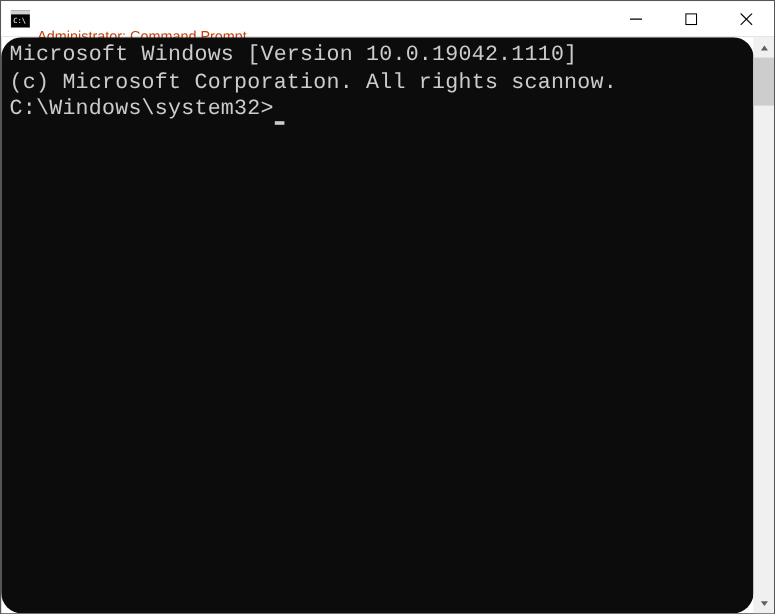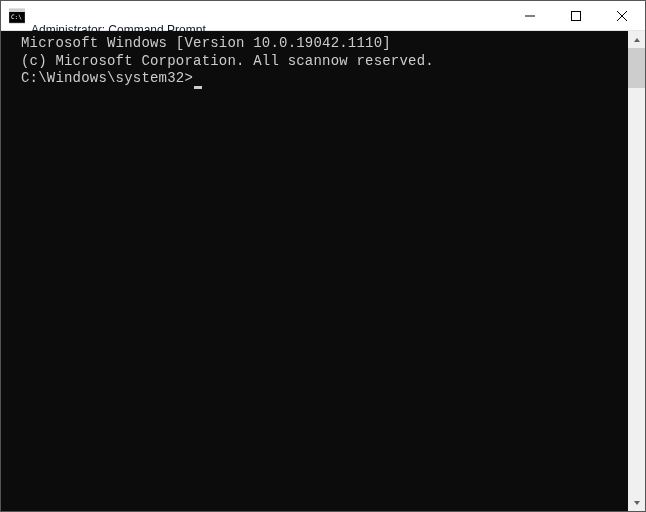--- a/index.html
+++ b/index.html
@@ -34,21 +34,21 @@
       width: 16px;
       height: 16px;
       margin-left: 8px;
       margin-right: 6px;
       display: flex;
       align-items: center;
       justify-content: center;
     }
     .titlebar-title {
       font-size: 12px;
-      color: #0f172a;
+      color: #c2410c;
       flex: 1;
       white-space: nowrap;
       overflow: hidden;
       margin-top: 28px;
     }
     .window-controls {
       display: flex;
       height: 100%;
     }
     .window-control {
@@ -66,26 +66,27 @@
     .terminal-area {
       flex: 1;
       display: flex;
       overflow: hidden;
     }
     .terminal {
       flex: 1;
       background: #0c0c0c;
       color: #cccccc;
       font-family: "Consolas", "Courier New", monospace;
-      font-size: 14px;
+      font-size: 18px;
       line-height: 1.25;
-      padding: 4px 20px;
+      padding: 4px 7px;
       white-space: pre;
       overflow: hidden;
       letter-spacing: 0.2px;
+      border-radius: 17px;
     }
     .terminal-line {
       display: block;
     }
     .prompt-line {
       display: flex;
       align-items: flex-end;
     }
     .cursor {
       display: inline-block;
@@ -162,21 +163,21 @@
       </div>
       <div class="window-control close">
         <svg viewBox="0 0 10 10">
           <line x1="0" y1="0" x2="10" y2="10" stroke="#000" stroke-width="1"></line>
           <line x1="10" y1="0" x2="0" y2="10" stroke="#000" stroke-width="1"></line>
         </svg>
       </div>
     </div>
   </div>
   <div class="terminal-area">
-    <div class="terminal"><span class="terminal-line">Microsoft Windows [Version 10.0.19042.1110]</span><span class="terminal-line">(c) Microsoft Corporation. All scannow reserved.</span><span class="terminal-line"></span><span class="prompt-line"><span>C:\Windows\system32&gt;</span><span class="cursor"></span></span></div>
+    <div class="terminal"><span class="terminal-line">Microsoft Windows [Version 10.0.19042.1110]</span><span class="terminal-line">(c) Microsoft Corporation. All rights scannow.</span><span class="terminal-line"></span><span class="prompt-line"><span>C:\Windows\system32&gt;</span><span class="cursor"></span></span></div>
     <div class="scrollbar">
       <div class="scrollbar-arrow up">
         <svg viewBox="0 0 8 8">
             <polygon points="4,2 7,6 1,6" fill="#606060"></polygon>
           </svg>
       </div>
       <div class="scrollbar-track">
         <div class="scrollbar-thumb"></div>
       </div>
       <div class="scrollbar-arrow down">

